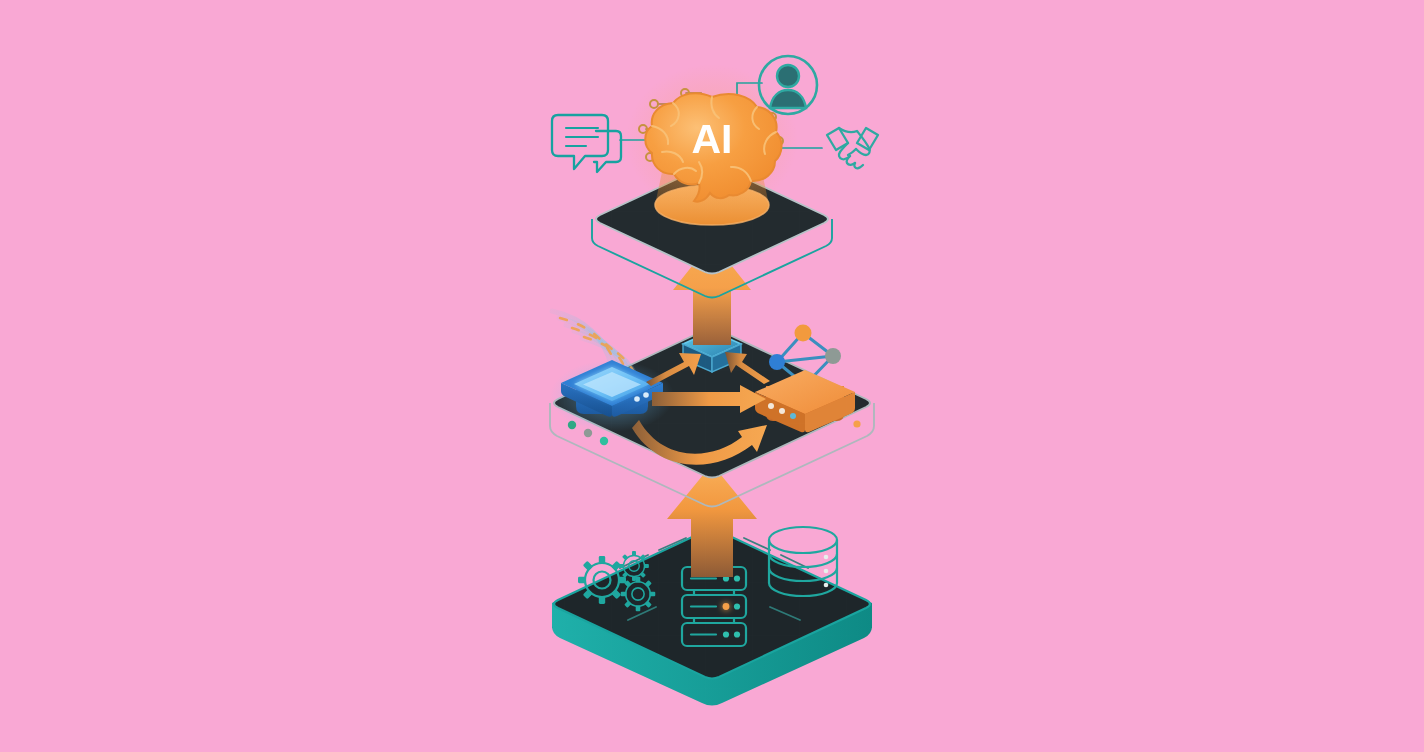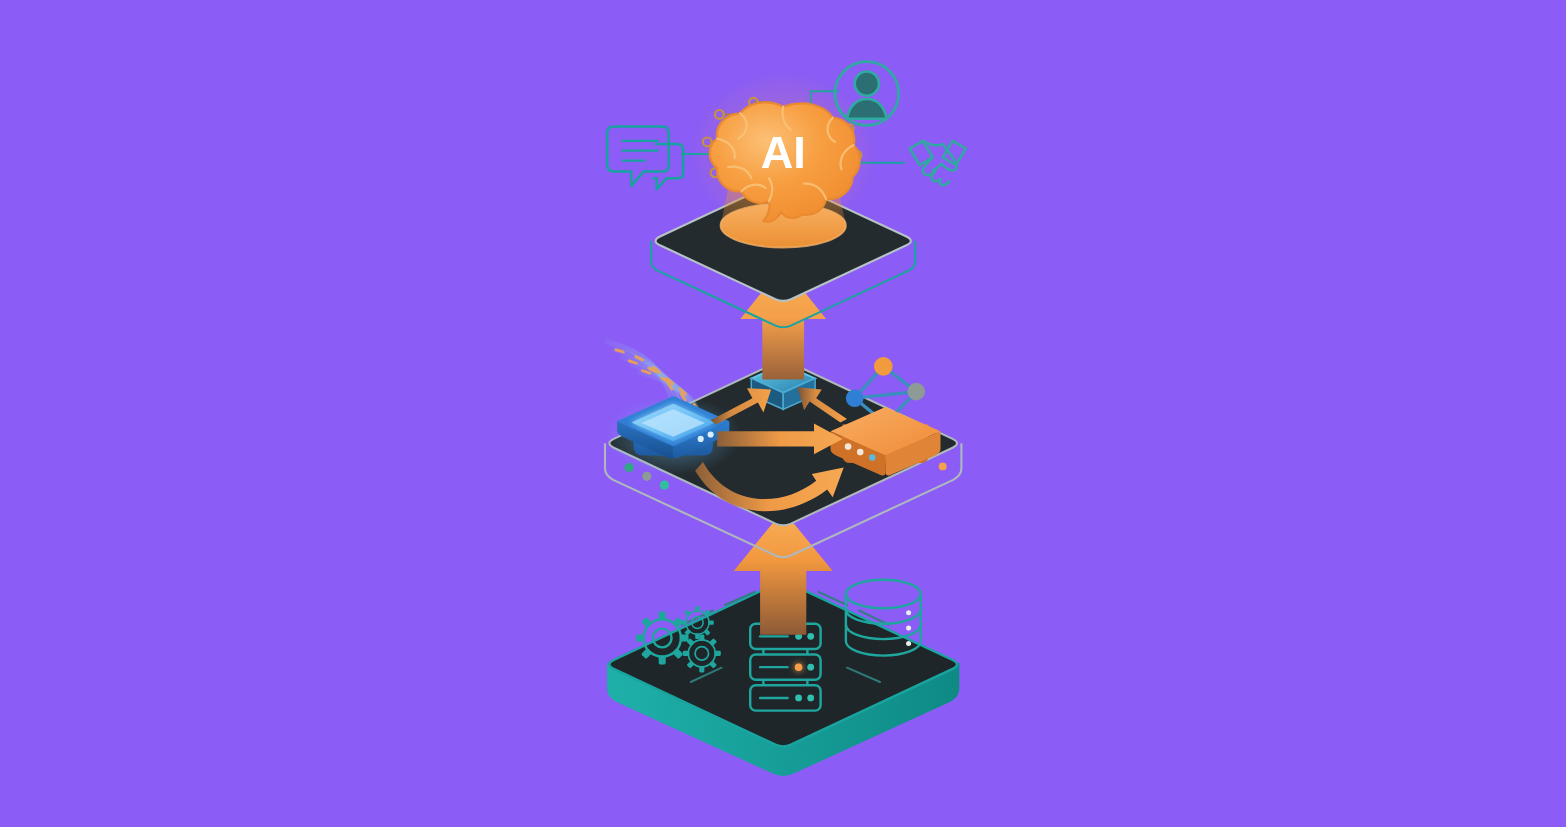--- a/index.html
+++ b/index.html
@@ -28,21 +28,21 @@
   #art{ position:absolute; left:0; top:0; }
   #caption{
     position:absolute; left:0; right:0; bottom:6px;
     text-align:center; color:#55626a; font-size:11px; letter-spacing:.4px;
     opacity:0;
   }
 </style>
 </head>
 <body style="background: rgb(34, 42, 46);">
 
-<div id="stage" style="background: #8b5cf6;">
+<div id="stage" style="background: #f9a8d4;">
 
   <svg id="art" width="1424" height="752" viewBox="0 0 1424 752">
     <defs>
 
       <linearGradient id="gArrow" x1="0" y1="0" x2="0" y2="1">
         <stop offset="0%" stop-color="#f8ad53"></stop>
         <stop offset="45%" stop-color="#f5a04a"></stop>
         <stop offset="100%" stop-color="#9a613a"></stop>
       </linearGradient>
       <linearGradient id="gArrowLow" x1="0" y1="0" x2="0" y2="1">

